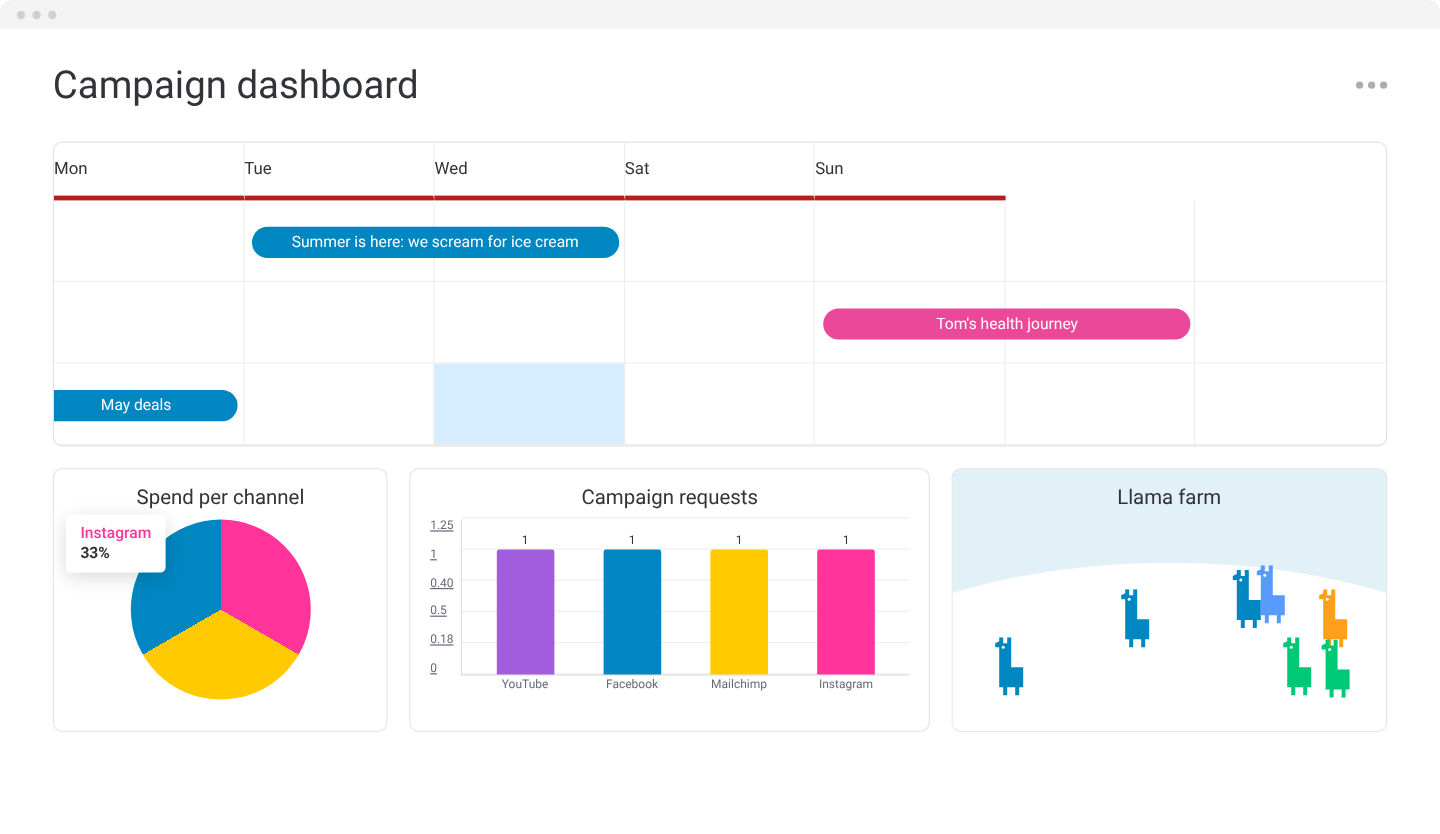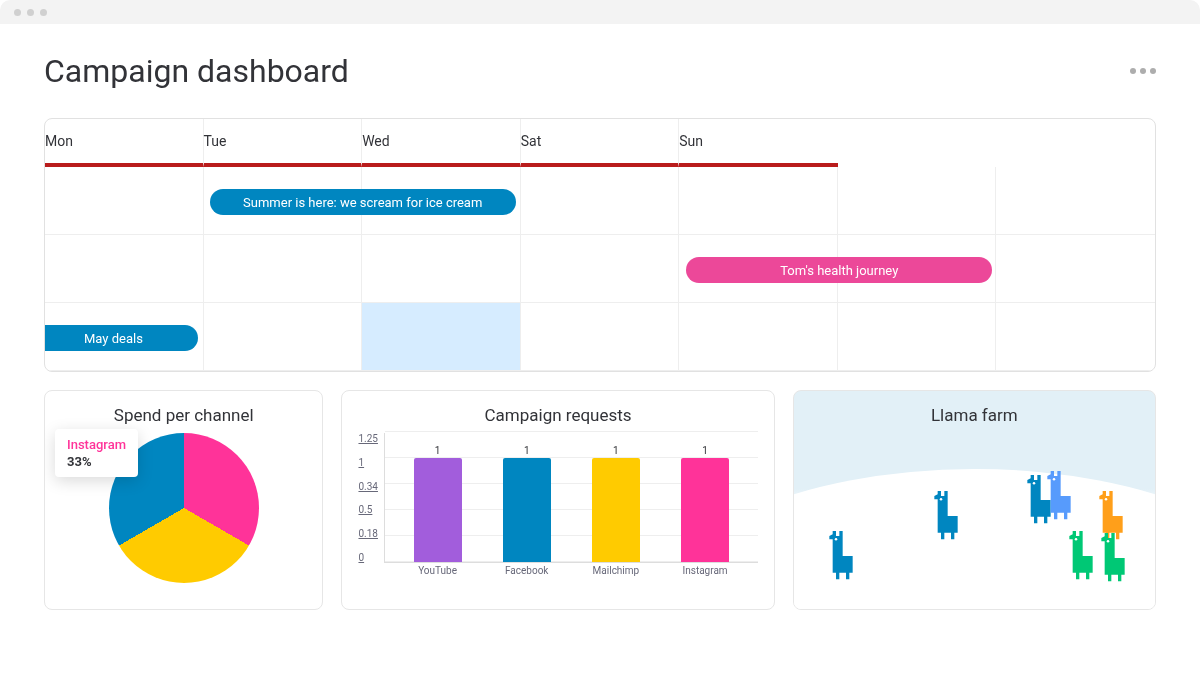--- a/index.html
+++ b/index.html
@@ -298,21 +298,21 @@
         <div class="pie"></div>
       </div>
     </div>
 
     <div class="card">
       <div class="card-title">Campaign requests</div>
       <div class="bar-chart">
         <div class="y-axis" id="y-axis">
             <span>1.25</span>
             <span>1</span>
-            <span>0.34</span>
+            <span>0.40</span>
             <span>0.5</span>
             <span>0.18</span>
             <span>0</span>
           </div>
         <div class="plot" id="plot">
             <div class="gridline" style="bottom: 130px;"></div>
             <div class="gridline" style="bottom: 104px;"></div>
             <div class="gridline" style="bottom: 78px;"></div>
             <div class="gridline" style="bottom: 52px;"></div>
             <div class="gridline" style="bottom: 26px;"></div>

